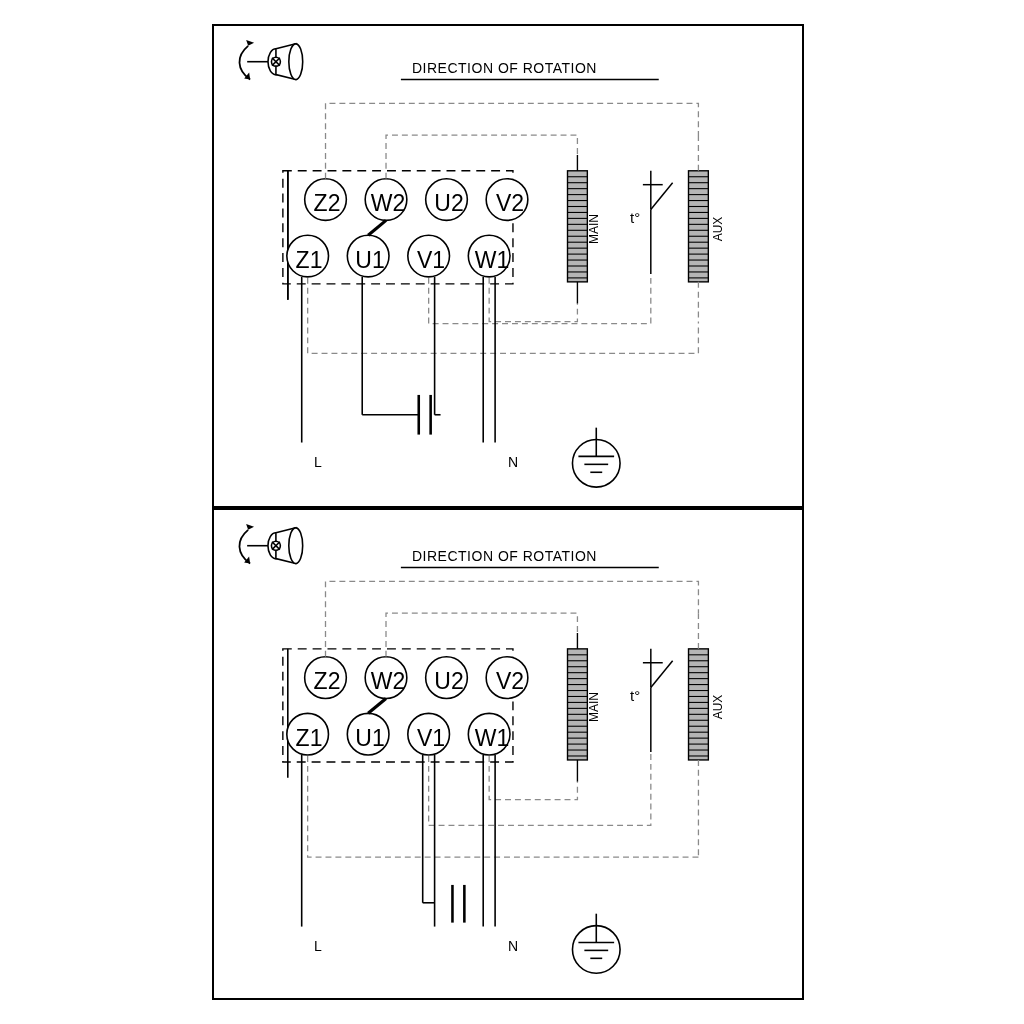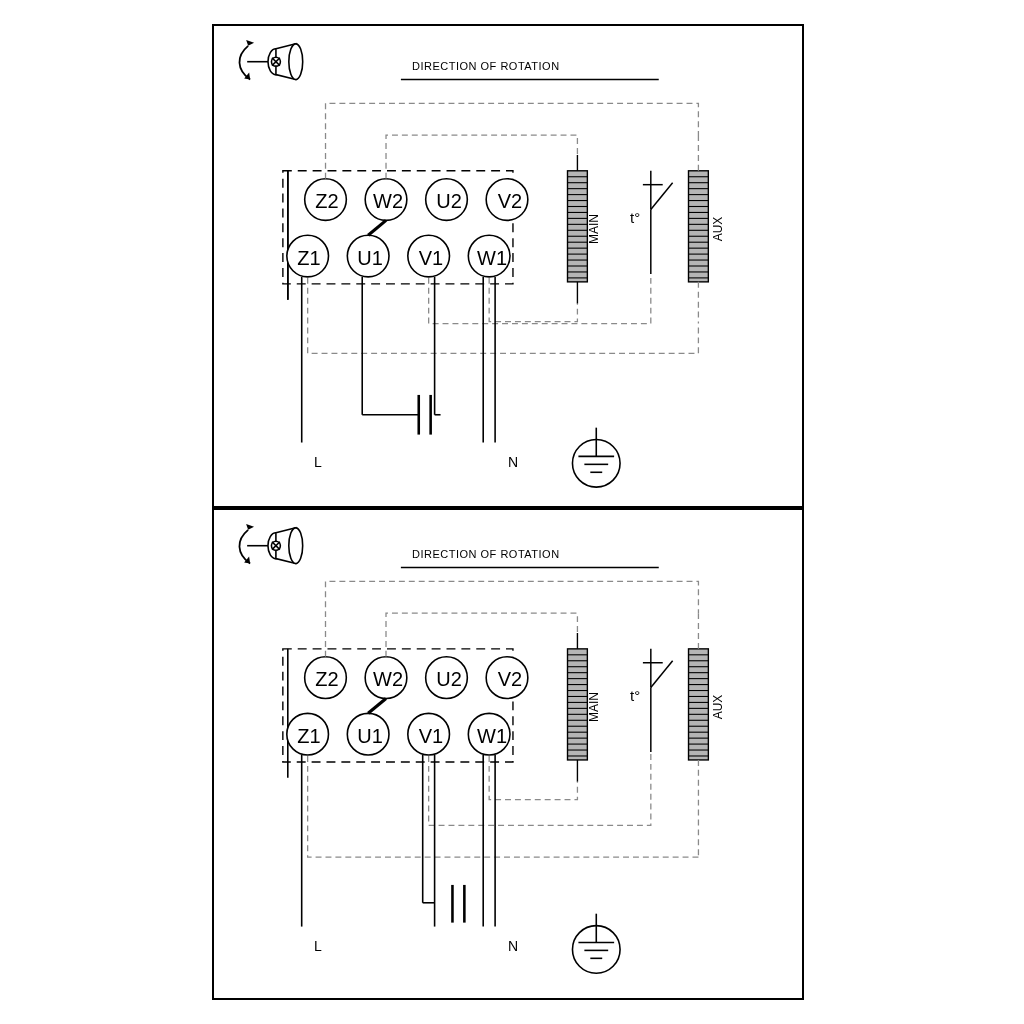--- a/index.html
+++ b/index.html
@@ -22,35 +22,35 @@
     box-sizing: border-box;
     background: #ffffff;
   }
   .panel-top { left: 212px; top: 24px; width: 592px; height: 484px; }
   .panel-bottom { left: 212px; top: 508px; width: 592px; height: 492px; }
 
   .diagram { position: absolute; left: 0; top: 0; width: 100%; height: 100%; }
 
   .rot-label {
     position: absolute;
-    font-size: 11px;
+    font-size: 14px;
     letter-spacing: 0.5px;
     color: #000;
     white-space: nowrap;
   }
   .vlabel {
     position: absolute;
     font-size: 12px;
     color: #000;
     white-space: nowrap;
     transform-origin: 50% 50%;
   }
   .term-text {
     position: absolute;
-    font-size: 20px;
+    font-size: 23px;
     color: #000;
     white-space: nowrap;
     text-align: center;
   }
   .lnlabel {
     position: absolute;
     font-size: 14px;
     color: #000;
   }
   .tlabel {

